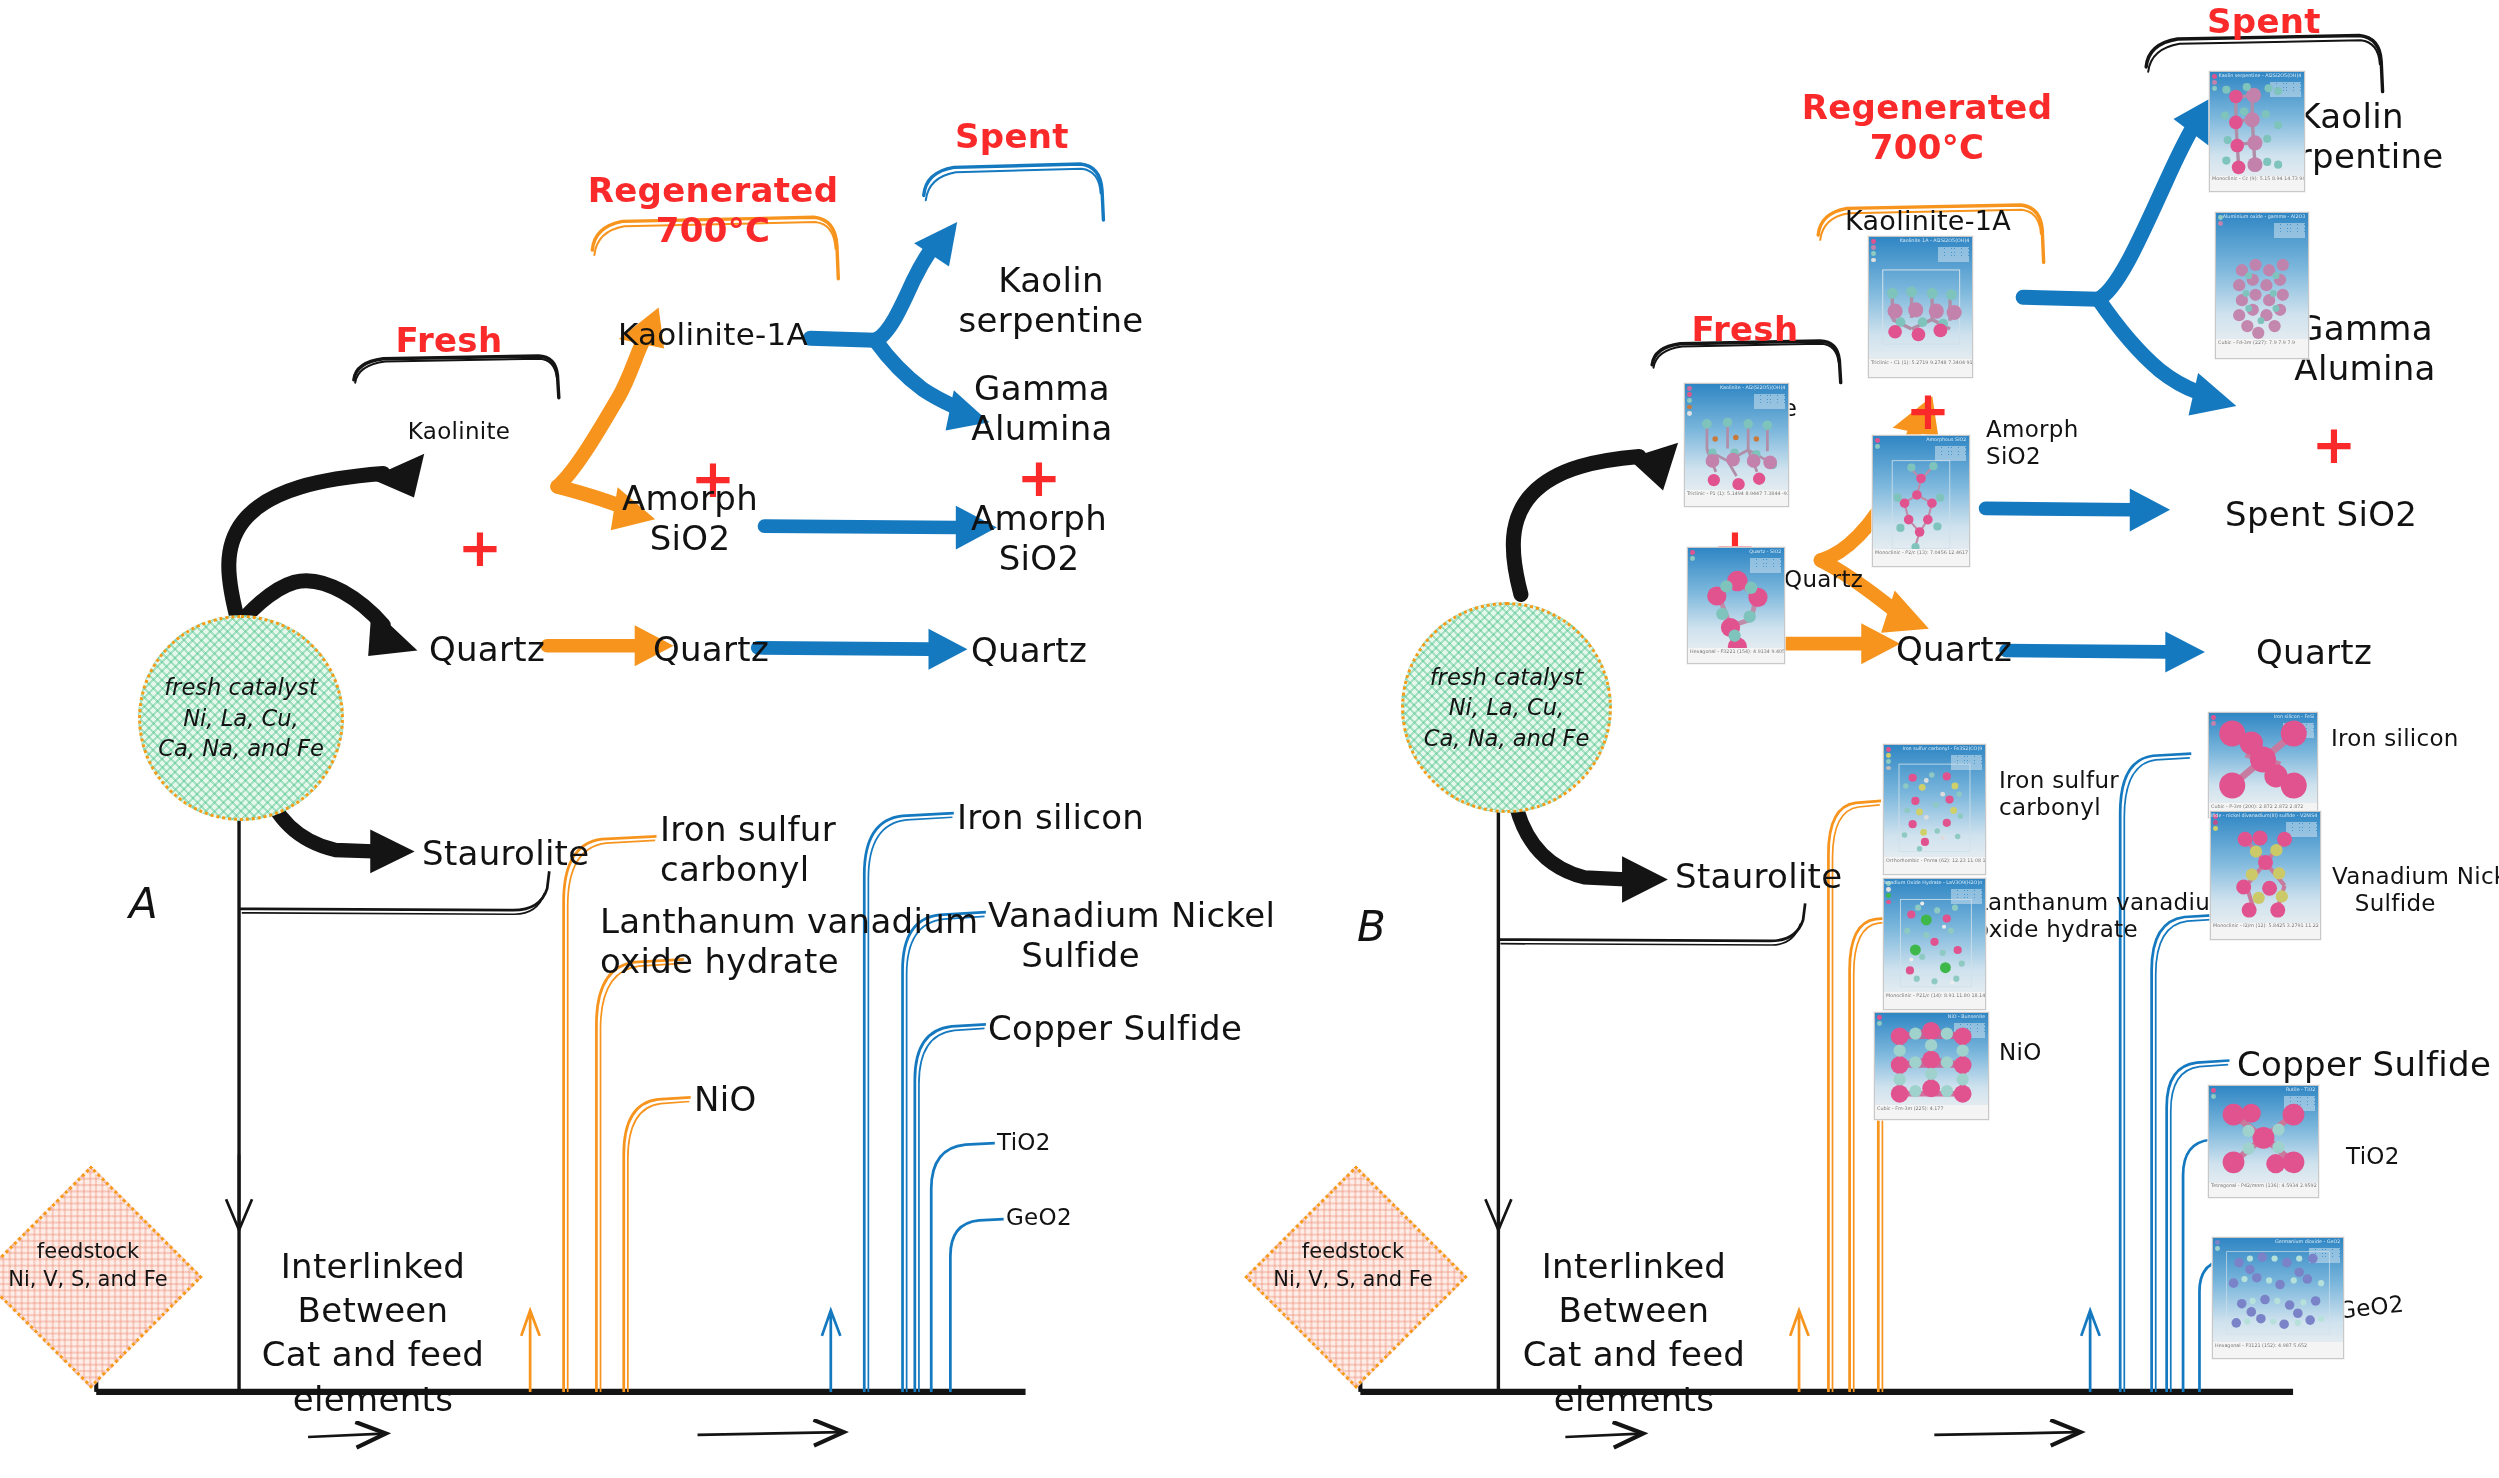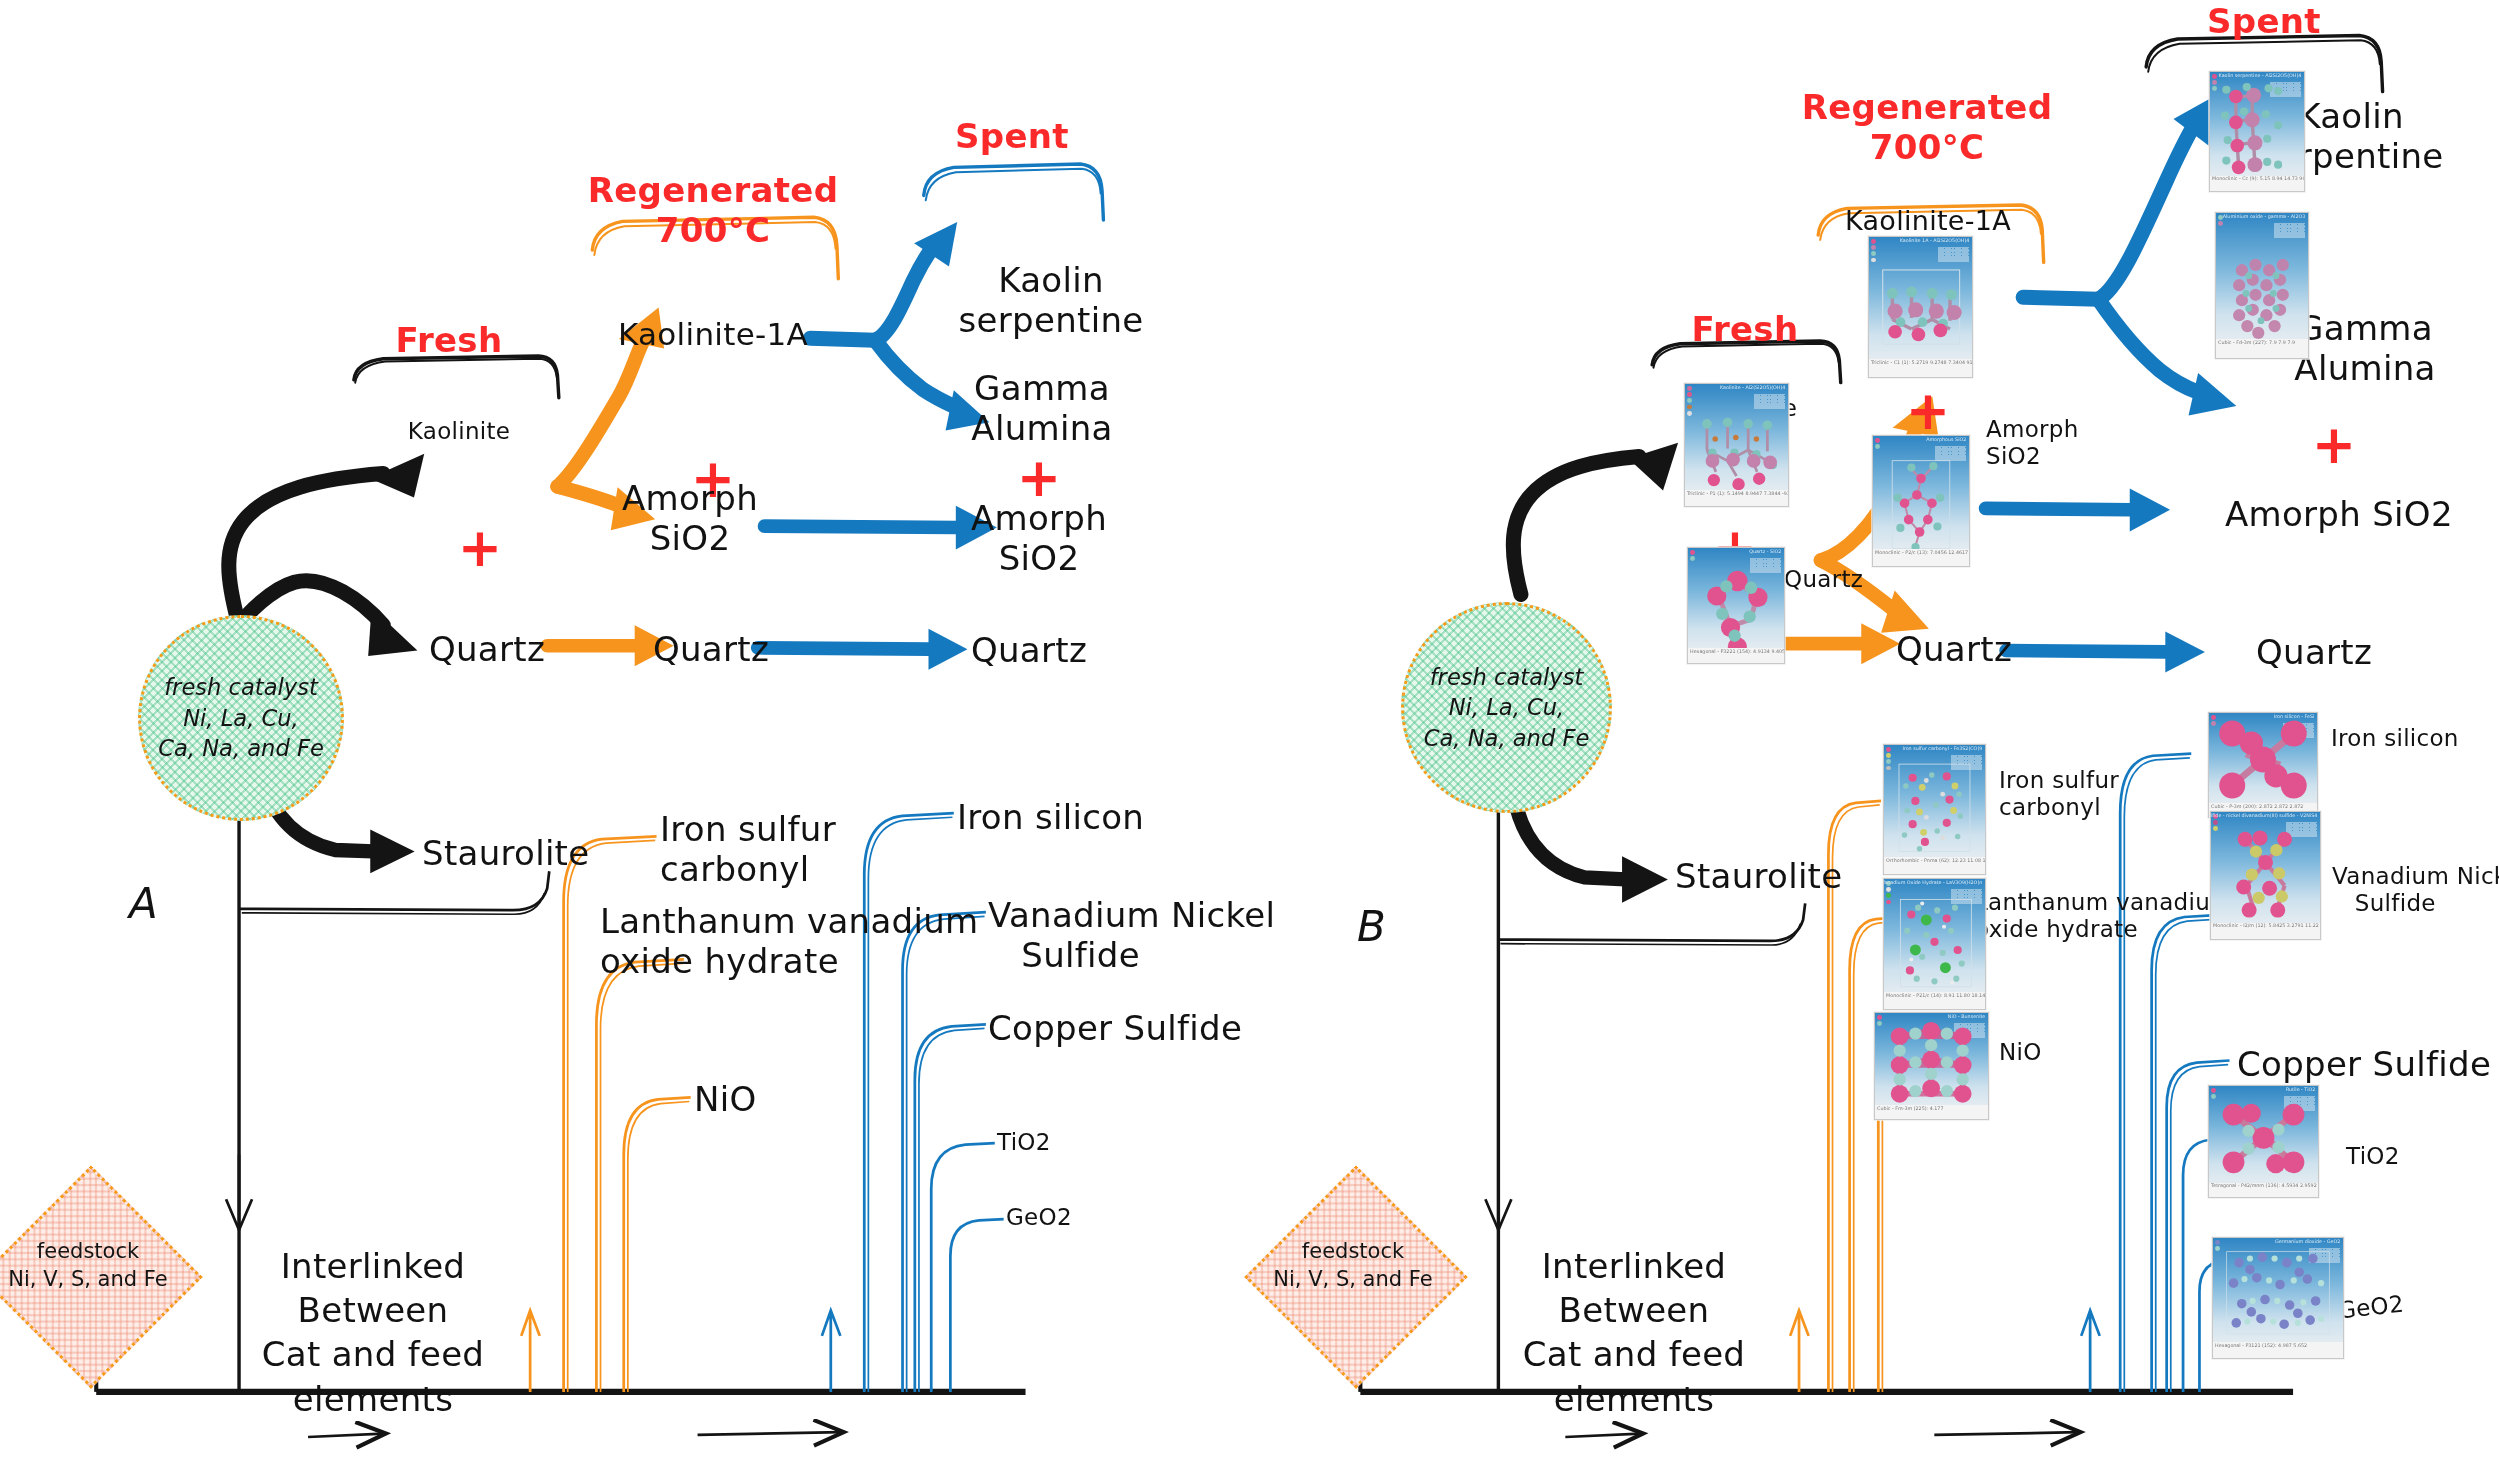--- a/index.html
+++ b/index.html
@@ -274,21 +274,21 @@
 
 <div class="lbl ctr" style="left:1928px;top:205px;font-size:27px;">Kaolinite-1A</div>
 <div class="plus" style="left:1928px;top:410px;">+</div>
 <div class="lbl sm" style="left:1986px;top:416px;">Amorph<br>SiO2</div>
 <div class="lbl ctr" style="left:1954px;top:629px;">Quartz</div>
 <div class="plus" style="left:1735px;top:547px;">+</div>
 
 <div class="lbl ctr" style="left:2351px;top:96px;">Kaolin<br>serpentine</div>
 <div class="lbl ctr" style="left:2365px;top:308px;">Gamma<br>Alumina</div>
 <div class="plus" style="left:2334px;top:444px;">+</div>
-<div class="lbl" style="left:2225px;top:494px;">Amorph SiO2</div>
+<div class="lbl" style="left:2225px;top:494px;">Spent SiO2</div>
 <div class="lbl" style="left:2256px;top:632px;">Quartz</div>
 
 <div class="lbl" style="left:1675px;top:856px;">Staurolite</div>
 
 <div class="lbl ctr" style="left:1634px;top:1244px;line-height:1.3;">Interlinked<br>Between<br>Cat and feed<br>elements</div>
 
 <div class="lbl sm" style="left:1999px;top:767px;">Iron sulfur<br>carbonyl</div>
 <div class="lbl sm" style="left:1975px;top:889px;">Lanthanum vanadium<br>oxide hydrate</div>
 <div class="lbl sm" style="left:1999px;top:1039px;">NiO</div>
 

